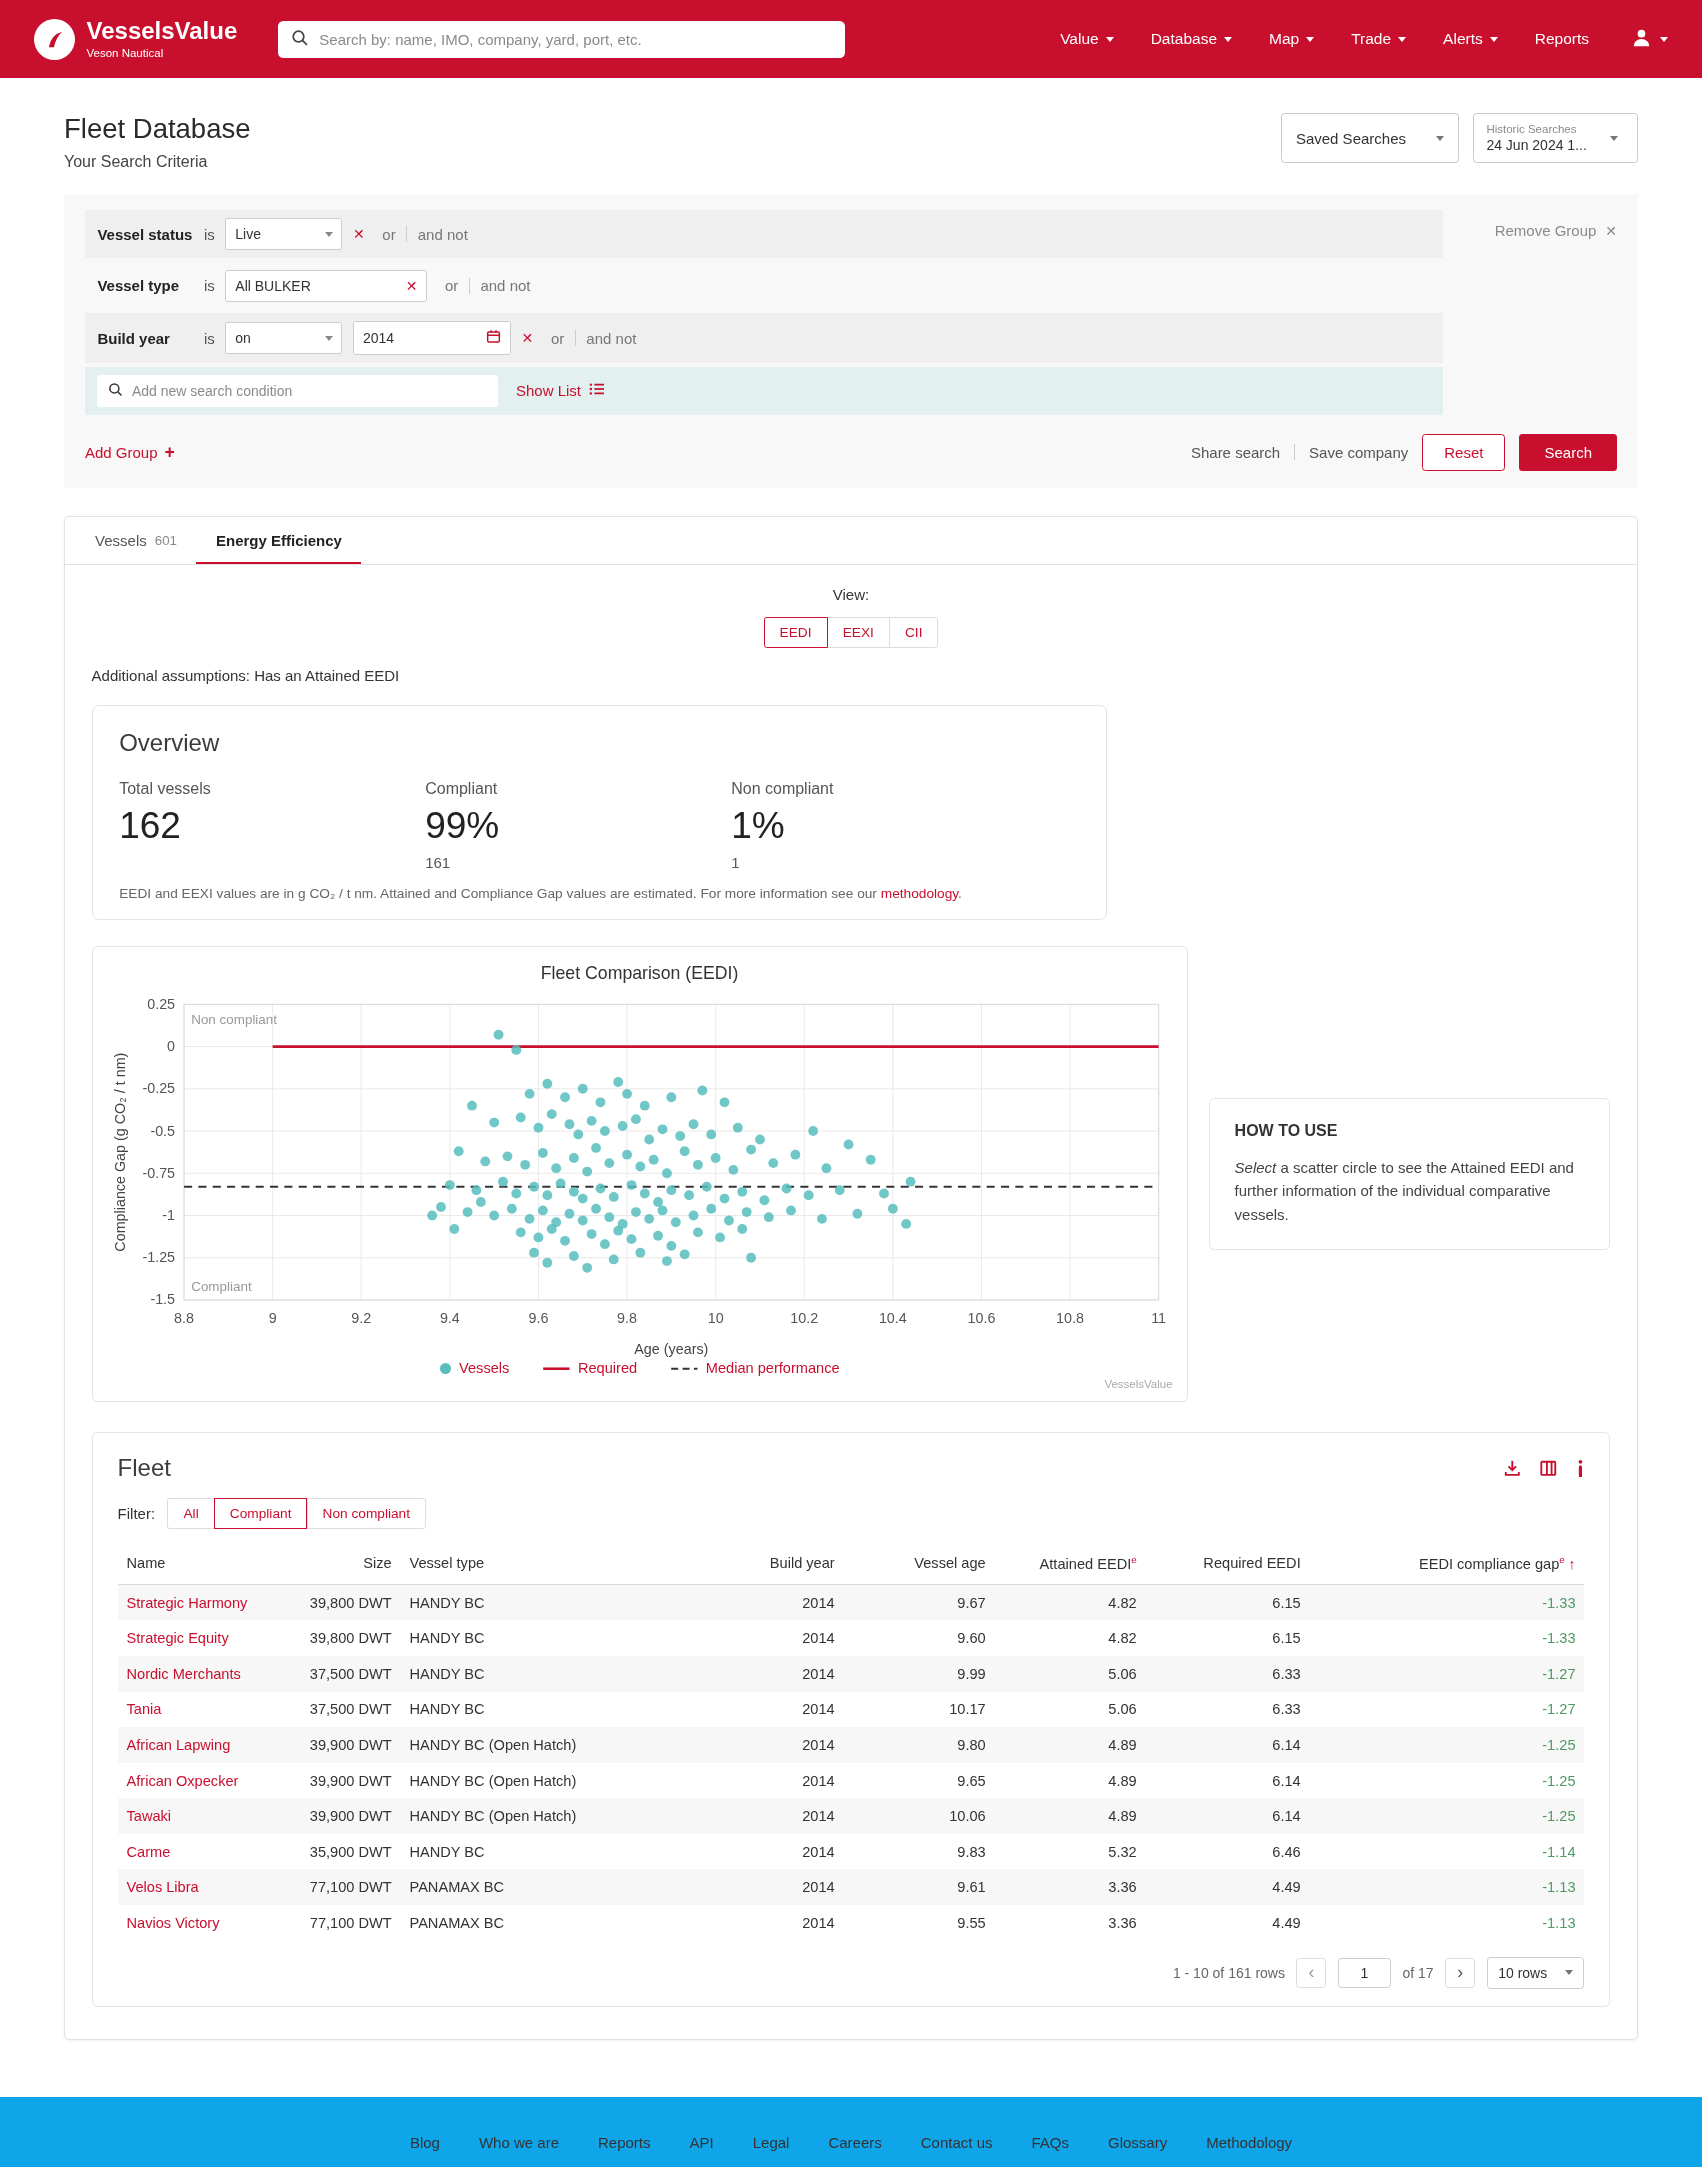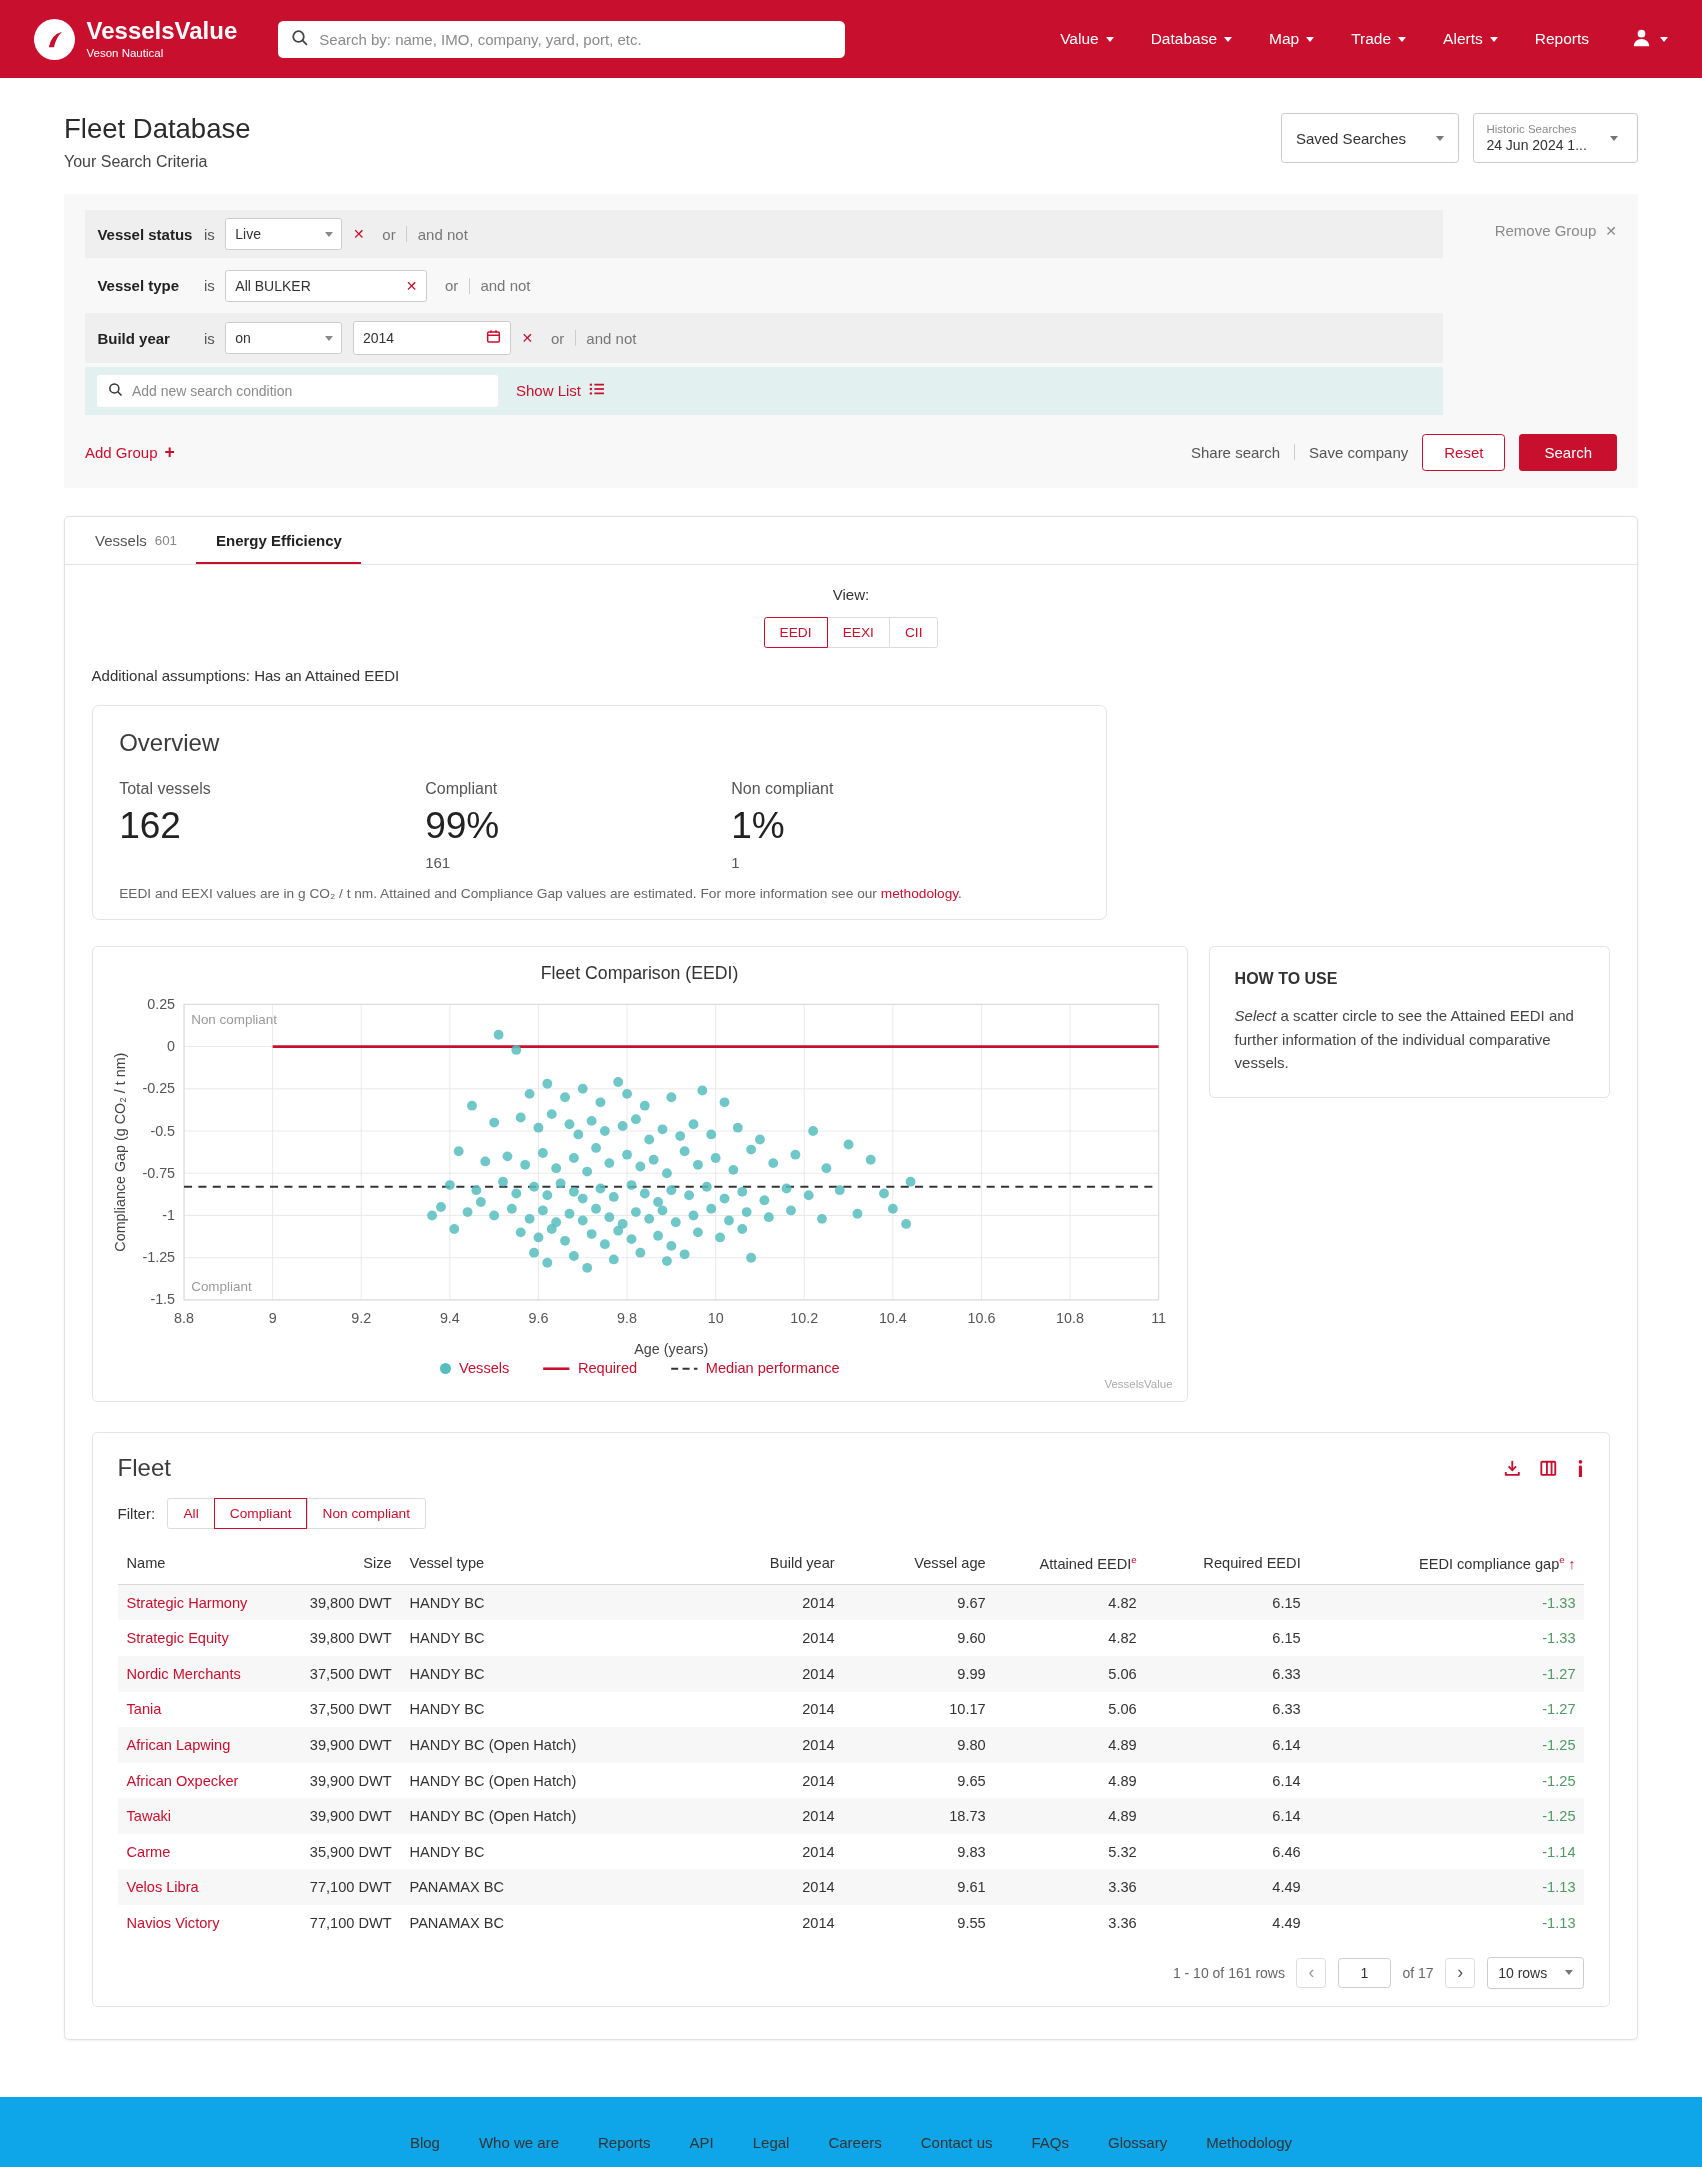--- a/index.html
+++ b/index.html
@@ -87,21 +87,21 @@
   .ov-title{font-size:24px;font-weight:400;color:#3c3c3c;}
   .stats{display:flex;margin-top:23px;}
   .stat{width:306px;}
   .stat-label{font-size:16px;color:#555;}
   .stat-value{font-size:37px;color:#222;margin-top:7px;}
   .stat-sub{font-size:15px;color:#555;margin-top:7px;min-height:17.7px;}
   .footnote{margin-top:14px;font-size:13.7px;color:#666;}
   .footnote a{color:#c90f2e;}
 
   
-  .charts-row{display:flex;gap:21px;margin:26.6px 26.6px 0;align-items:flex-start;}
+  .charts-row{display:flex;gap:21px;margin:26.6px 26.6px 0;align-items:center;}
   .chart-card{width:1096px;border:0.9px solid #e4e4e4;border-radius:5.3px;padding:16px 14px 10.6px;}
   .chart-title{text-align:center;font-size:17.7px;color:#333;}
   .chart-svg{width:100%;display:block;margin-top:5.3px;}
   .legend{display:flex;justify-content:center;align-items:center;gap:34px;margin-top:1.8px;}
   .legend-item{display:flex;align-items:center;gap:8px;font-size:14.6px;color:#c90f2e;cursor:pointer;}
   .dot{width:11.5px;height:11.5px;border-radius:50%;background:#57bdbd;display:inline-block;}
   .watermark{text-align:right;color:#aaa;font-size:11.5px;margin-top:1.8px;}
   .htu-card{flex:1;border:0.9px solid #e4e4e4;border-radius:5.3px;padding:23px 25px;}
   .htu-title{font-size:16px;font-weight:700;color:#333;}
   .htu-body{margin-top:16px;font-size:15px;color:#444;line-height:1.55;}
@@ -680,21 +680,21 @@
           <td class="r">9.65</td>
           <td class="r">4.89</td>
           <td class="r">6.14</td>
           <td class="r gap">-1.25</td>
         </tr>
         <tr class="odd">
           <td><a href="#">Tawaki</a></td>
           <td class="r">39,900 DWT</td>
           <td>HANDY BC (Open Hatch)</td>
           <td class="r">2014</td>
-          <td class="r">18.73</td>
+          <td class="r">10.06</td>
           <td class="r">4.89</td>
           <td class="r">6.14</td>
           <td class="r gap">-1.25</td>
         </tr>
         <tr>
           <td><a href="#">Carme</a></td>
           <td class="r">35,900 DWT</td>
           <td>HANDY BC</td>
           <td class="r">2014</td>
           <td class="r">9.83</td>

